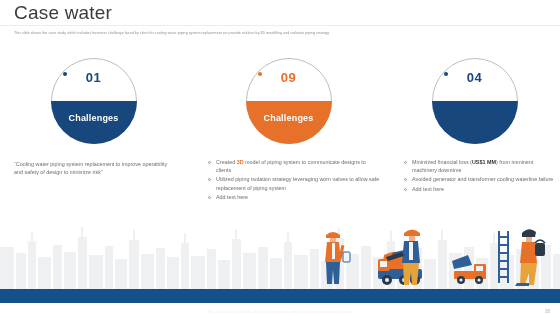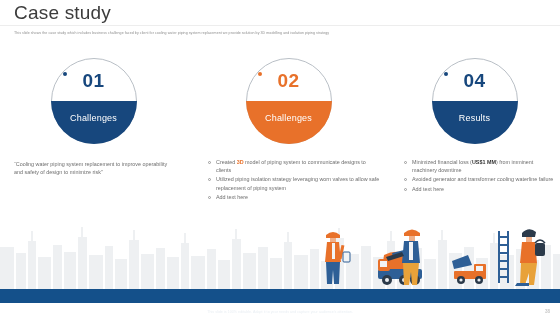--- a/index.html
+++ b/index.html
@@ -48,27 +48,27 @@
   .badge.navy .fill::before{background:#17477d;}
   .badge.orange .fill::before{background:#e8712a;}
   .badge .dot{
     position:absolute;width:4px;height:4px;border-radius:50%;
     left:12px;top:14px;
   }
   .badge.navy .dot{background:#17477d;}
   .badge.orange .dot{background:#e8712a;}
   .badge .num{
     position:absolute;left:0;right:0;top:12px;text-align:center;
-    font-size:19px;font-weight:700;letter-spacing:.5px;
+    font-size:13px;font-weight:700;letter-spacing:.5px;
   }
   .badge.navy .num{color:#17477d;}
   .badge.orange .num{color:#e8712a;}
   .badge .cap{
     position:absolute;left:0;right:0;top:55px;text-align:center;
-    font-size:9px;font-weight:400;color:#ffffff;letter-spacing:.2px;
+    font-size:9px;font-weight:700;color:#ffffff;letter-spacing:.2px;
   }
 
   
   .quote{
     margin-top:16px;padding-left:8px;padding-right:6px;
     font-size:5.4px;line-height:8.2px;color:#6e6e6e;
   }
   ul.bullets{
     margin:14px 0 0 0;padding-left:14px;list-style:none;
   }
@@ -98,57 +98,56 @@
   .page-num{
     position:absolute;right:10px;bottom:1px;
     font-size:4.6px;color:#c9c9c9;font-weight:700;
   }
 </style>
 </head>
 <body>
 
 <div class="slide">
 
-  <div class="title">Case study</div>
+  <div class="title">Case water</div>
   <div class="header-rule"></div>
   <div class="subtitle">This slide shows the case study which includes business challenge faced by client for cooling water piping system replacement we provide solution by 3D modelling and isolation piping strategy</div>
 
   <div class="col col1">
     <div class="badge navy">
       <div class="ring"></div>
       <div class="fill"></div>
       <div class="dot"></div>
       <div class="num">01</div>
       <div class="cap">Challenges</div>
     </div>
     <div class="quote">“Cooling water piping system replacement to improve operability and safety of design to minimize risk”</div>
   </div>
 
   <div class="col col2">
     <div class="badge orange">
       <div class="ring"></div>
       <div class="fill"></div>
       <div class="dot"></div>
-      <div class="num">02</div>
+      <div class="num">09</div>
       <div class="cap">Challenges</div>
     </div>
     <ul class="bullets">
         <li>Created <span class="hl-orange">3D</span> model of piping system to communicate designs to clients</li>
         <li>Utilized piping isolation strategy leveraging worn valves to allow safe replacement of piping system</li>
         <li>Add text here</li>
       </ul>
   </div>
 
   <div class="col col3">
     <div class="badge navy">
       <div class="ring"></div>
       <div class="fill"></div>
       <div class="dot"></div>
       <div class="num">04</div>
-      <div class="cap">Results</div>
     </div>
     <ul class="bullets">
         <li>Minimized financial loss (<span class="hl-dark">US$1 MM</span>) from imminent machinery downtime</li>
         <li>Avoided generator and transformer cooling waterline failure</li>
         <li>Add text here</li>
       </ul>
   </div>
 
   <div class="art">
     <svg viewBox="0 0 560 70" xmlns="http://www.w3.org/2000/svg">

